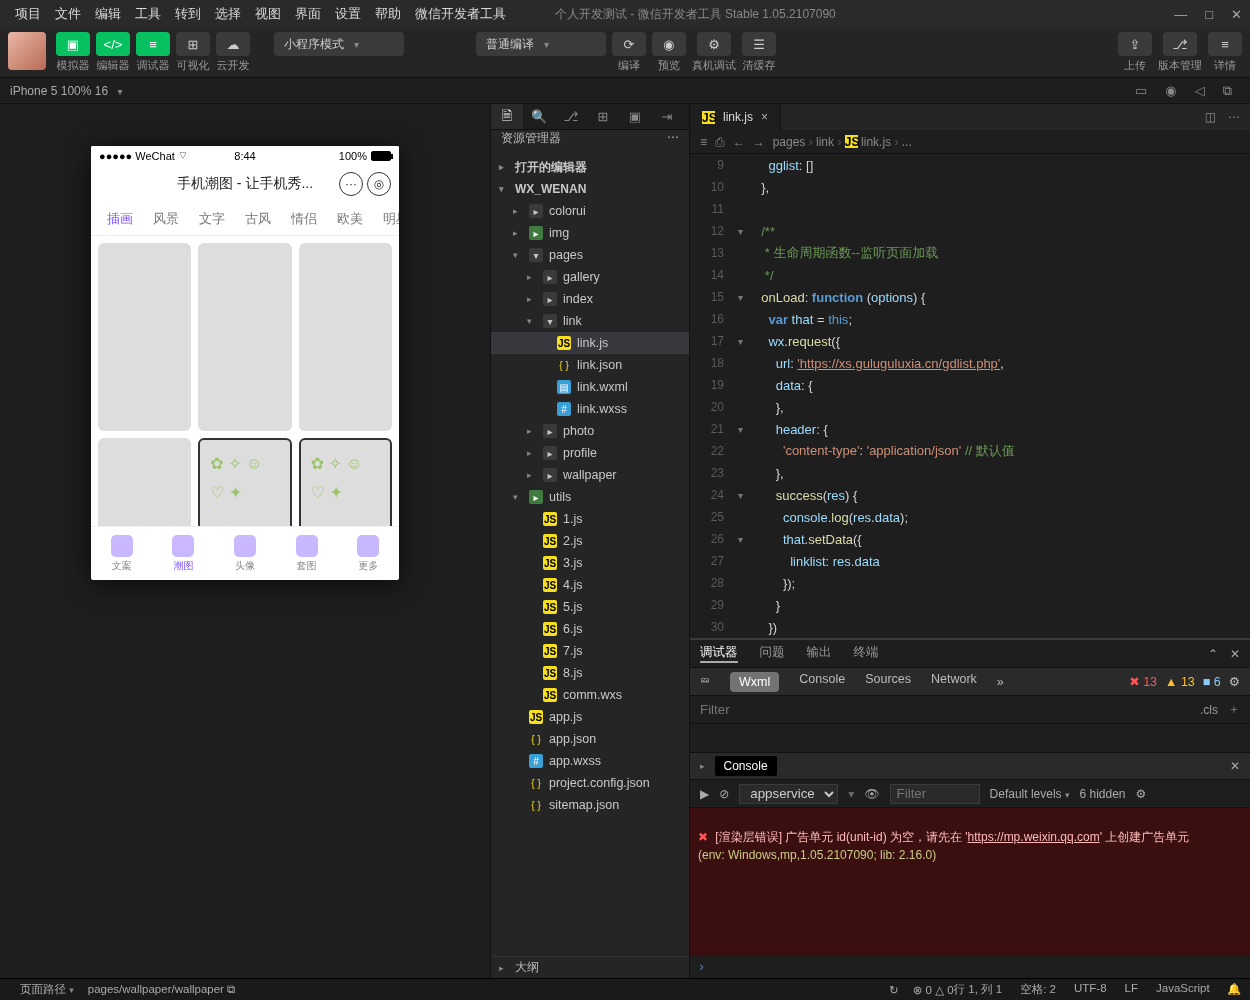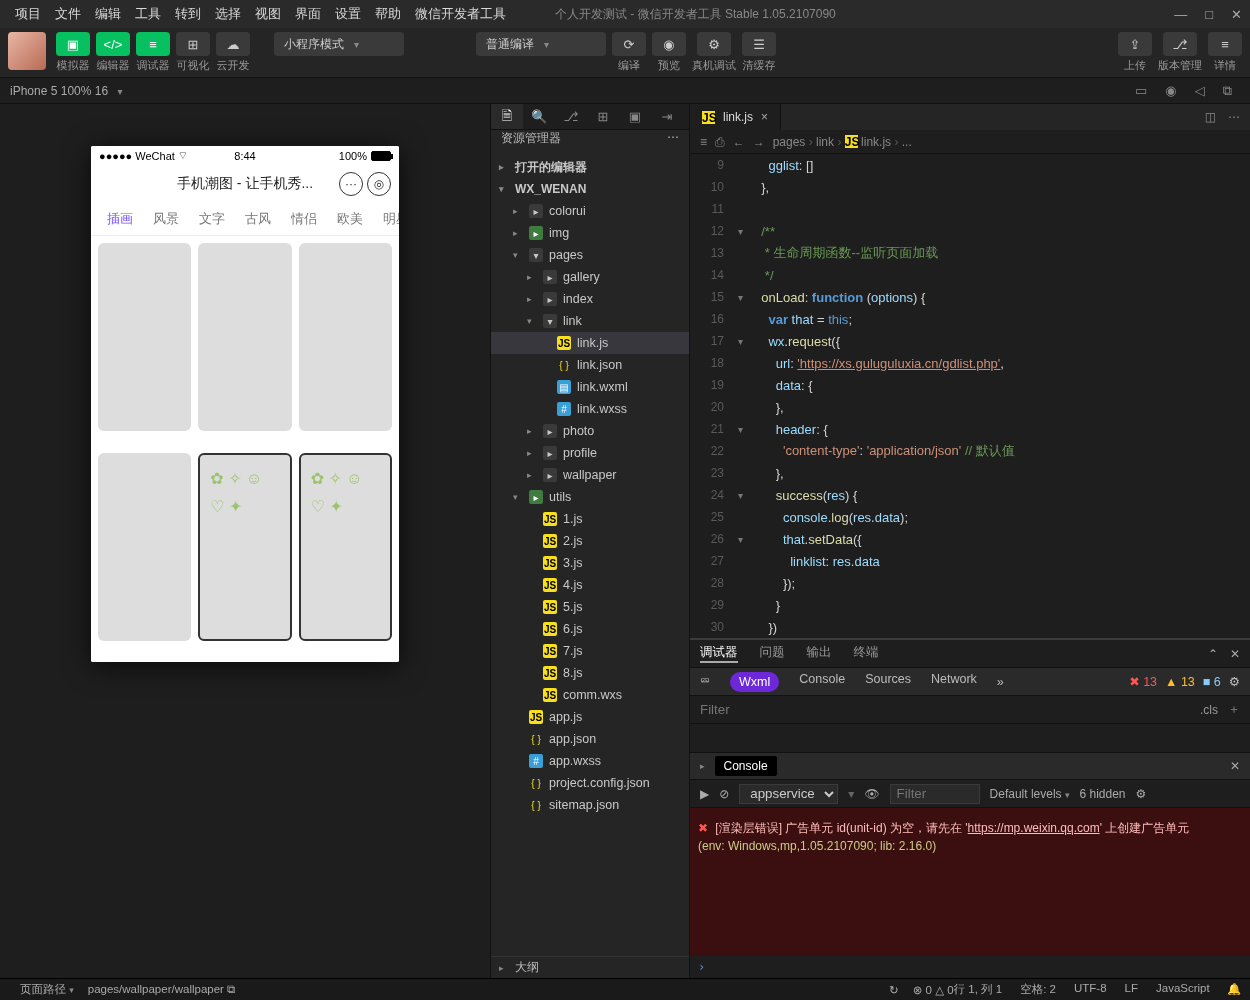--- a/index.html
+++ b/index.html
@@ -28,21 +28,21 @@
 #simbar { height:26px; background:#1e1e1e; display:flex; align-items:center; padding:0 10px; border-bottom:1px solid #111; }
 #simbar .dev { color:#aaa; font-size:12px; }
 #simbar .arr { color:#888; margin-left:6px; font-size:10px; }
 #simbar .icons { margin-left:auto; display:flex; gap:18px; color:#888; font-size:13px; padding-right:8px; }
 
 
 #main { display:flex; height:calc(1000px - 28px - 50px - 26px - 22px); }
 
 
 #simpane { width:490px; background:#1e1e1e; display:flex; justify-content:center; padding-top:42px; }
-.phone { width:308px; height:516px; background:#fff; border-radius:2px; box-shadow:0 4px 28px rgba(0,0,0,.7); display:flex; flex-direction:column; overflow:hidden; }
+.phone { width:308px; height:434px; background:#fff; border-radius:2px; box-shadow:0 4px 28px rgba(0,0,0,.7); display:flex; flex-direction:column; overflow:hidden; }
 .phone .status { height:20px; background:#fff; display:flex; align-items:center; padding:0 8px; color:#000; font-size:11px; }
 .phone .status .t { position:absolute; left:50%; transform:translateX(-50%); }
 .phone .status { position:relative; }
 .phone .status .r { margin-left:auto; display:flex; gap:4px; align-items:center; }
 .phone .nav { height:36px; display:flex; align-items:center; justify-content:center; color:#222; font-size:14px; position:relative; }
 .phone .nav .caps { position:absolute; right:8px; display:flex; gap:4px; }
 .phone .nav .cap { width:24px; height:24px; border:1.5px solid #333; border-radius:50%; display:flex; align-items:center; justify-content:center; font-size:12px; }
 .phone .tabs { display:flex; height:34px; align-items:center; padding:0 6px; border-bottom:1px solid #eee; }
 .phone .tabs .tab { flex:0 0 auto; padding:0 10px; font-size:13px; color:#777; }
 .phone .tabs .tab.active { color:#7a52ff; font-weight:500; }
@@ -98,34 +98,34 @@
 #code .ln { width:48px; text-align:right; color:#5a5a5a; padding-right:14px; flex-shrink:0; font-size:12px; }
 #code .fold { width:16px; color:#777; font-size:10px; flex-shrink:0; }
 .tok-key{color:#569cd6;font-weight:bold;} .tok-fn{color:#dcdcaa;} .tok-str{color:#ce9178;} .tok-com{color:#6a9955;} .tok-var{color:#9cdcfe;} .tok-pun{color:#d4d4d4;} .tok-url{color:#ce9178;text-decoration:underline;}.tok-this{color:#569cd6;}
 
 
 #debugger { height:340px; border-top:2px solid #3c3c3c; display:flex; flex-direction:column; }
 #dbgtabs { height:28px; background:#1e1e1e; display:flex; align-items:center; padding:0 10px; gap:22px; color:#999; font-size:12.5px; border-bottom:1px solid #111; }
 #dbgtabs .t.active{ color:#fff; border-bottom:2px solid #aaa; }
 #dbgtabs .rt { margin-left:auto; display:flex; gap:12px; color:#aaa; font-size:12px; }
 #devbar { height:28px; background:#2a2a2a; display:flex; align-items:center; padding:0 10px; gap:20px; color:#bbb; font-size:12.5px; border-bottom:1px solid #111; }
-#devbar .dt.active{ background:#6d28d9; color:#fff; padding:3px 9px; border-radius:10px; }
+#devbar .dt.active{ background:#737373; color:#fff; padding:3px 9px; border-radius:4px; }
 #devbar .warn { margin-left:auto; display:flex; gap:8px; align-items:center; }
 #styletabs { height:26px; display:flex; padding:0 10px; gap:22px; color:#aaa; align-items:center; font-size:12px; border-bottom:1px solid #111; }
 #styletabs .st.active{ color:#fff; }
 #filterrow { height:28px; display:flex; align-items:center; padding:0 10px; gap:10px; color:#888; border-bottom:1px solid #111; }
 #filterrow input { background:transparent; border:none; color:#ccc; flex:1; outline:none; }
 #filterrow .cls { color:#999; }
 
 #consolebar { margin-top:28px; height:28px; background:#2a2a2a; display:flex; align-items:center; padding:0 10px; gap:10px; border-top:1px solid #111; border-bottom:1px solid #111; }
 #consolebar .lab { background:#000; color:#fff; padding:3px 9px; border-radius:2px; font-size:12px; }
 #consolebar .x { margin-left:auto; color:#aaa; cursor:pointer; }
 #consolectl { height:28px; display:flex; align-items:center; padding:0 10px; gap:10px; color:#aaa; border-bottom:1px solid #111; font-size:12px;}
 #consolectl select,#consolectl input { background:#2a2a2a; border:1px solid #3a3a3a; color:#ccc; height:20px; padding:0 6px; }
-#conslog { flex:1; background:#3b0f0f; color:#fbb; font-family:Consolas,monospace; font-size:12px; padding:11px 8px; line-height:1.5; overflow:hidden; }
+#conslog { flex:1; background:#3b0f0f; color:#fbb; font-family:Consolas,monospace; font-size:12px; padding:20px 8px; line-height:1.5; overflow:hidden; }
 #conslog .u { text-decoration:underline; }
 #conslog .env { color:#cc8; }
 #consin { height:22px; background:#1e1e1e; display:flex; align-items:center; padding:0 8px; color:#5a8dd6; font-family:Consolas,monospace; }
 
 
 #status { height:22px; background:#1a1a1a; display:flex; align-items:center; padding:0 8px; color:#aaa; font-size:11.5px; border-top:1px solid #000; }
 #status .seg { display:flex; gap:14px; align-items:center;margin-left:12px; }
 #status .r { margin-left:auto; display:flex; gap:18px; }
 
 
@@ -262,20 +262,42 @@
           <span class="tab">明星</span>
         </div>
       <div class="grid">
         <div class="card c1"></div>
         <div class="card c2"></div>
         <div class="card c3"></div>
         <div class="card c4"></div>
         <div class="card c5"></div>
         <div class="card c6"></div>
       </div>
+      <div class="btabs" id="btabs">
+          <div class="bt">
+            <div class="ic"></div>
+            <span>文案</span>
+          </div>
+          <div class="bt active">
+            <div class="ic"></div>
+            <span>潮图</span>
+          </div>
+          <div class="bt">
+            <div class="ic"></div>
+            <span>头像</span>
+          </div>
+          <div class="bt">
+            <div class="ic"></div>
+            <span>套图</span>
+          </div>
+          <div class="bt">
+            <div class="ic"></div>
+            <span>更多</span>
+          </div>
+        </div>
     </div>
   </div>
 
   <div id="explorer">
     <div class="iconrow">
       <span class="active">🗎</span>
       <span>🔍</span>
       <span>⎇</span>
       <span>⊞</span>
       <span>▣</span>

